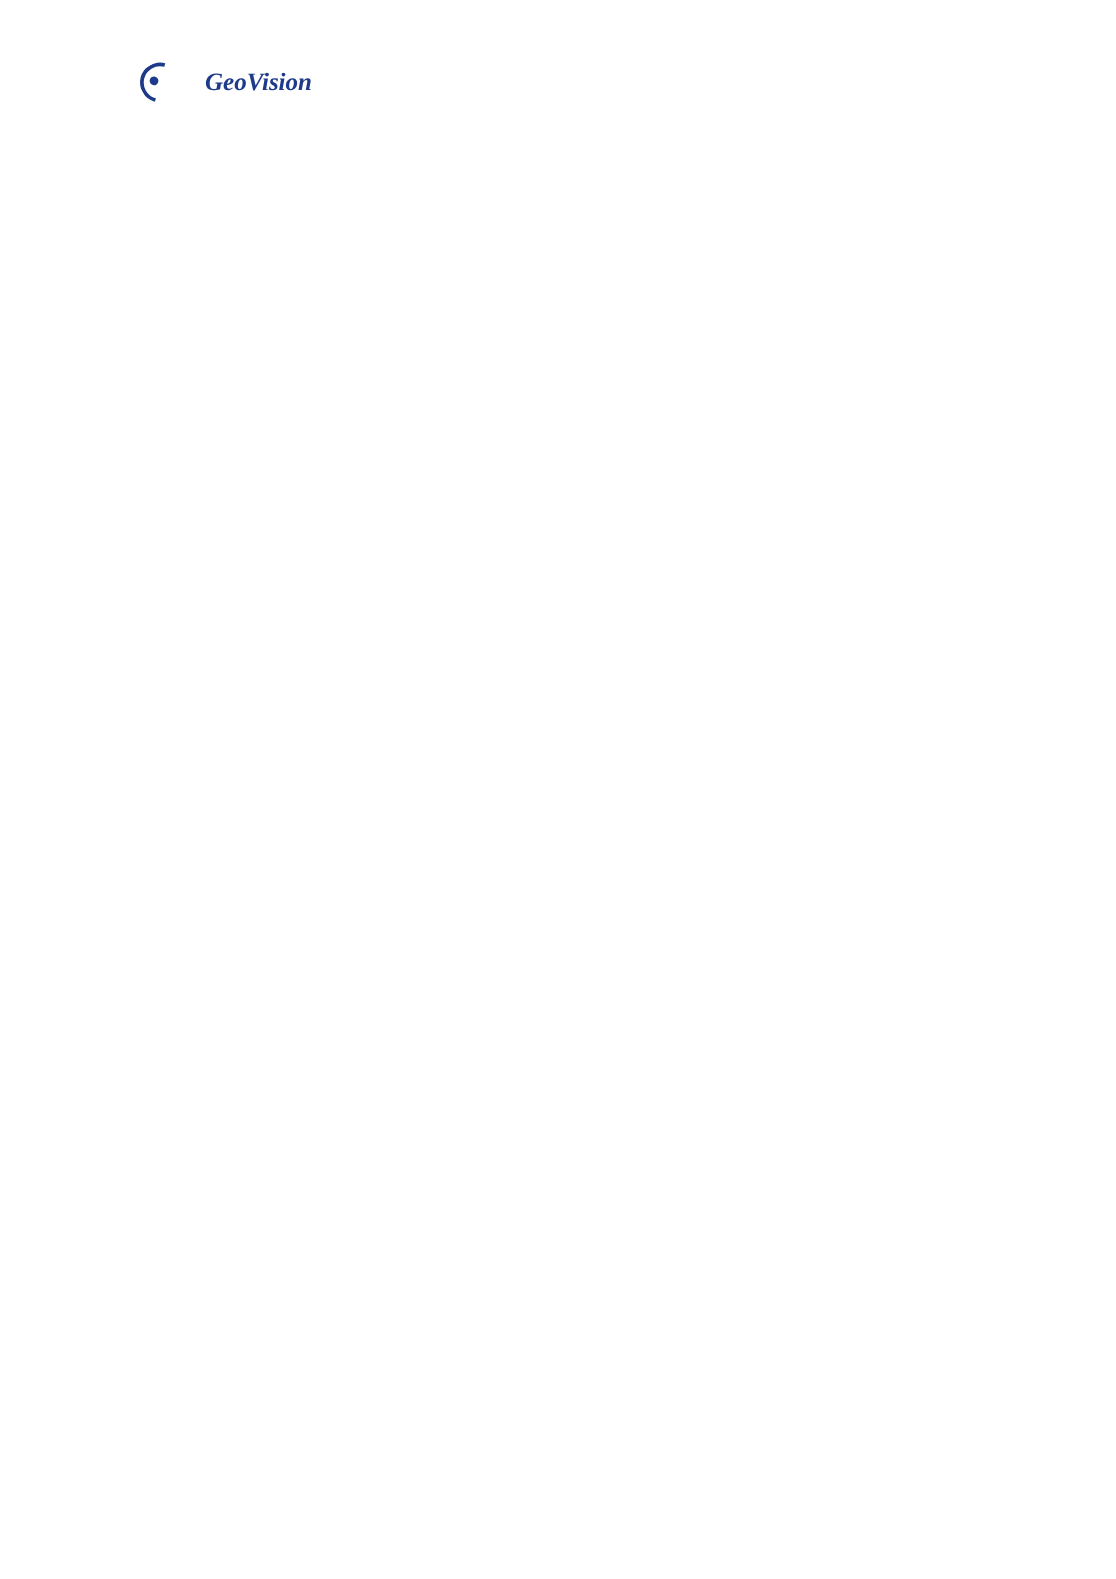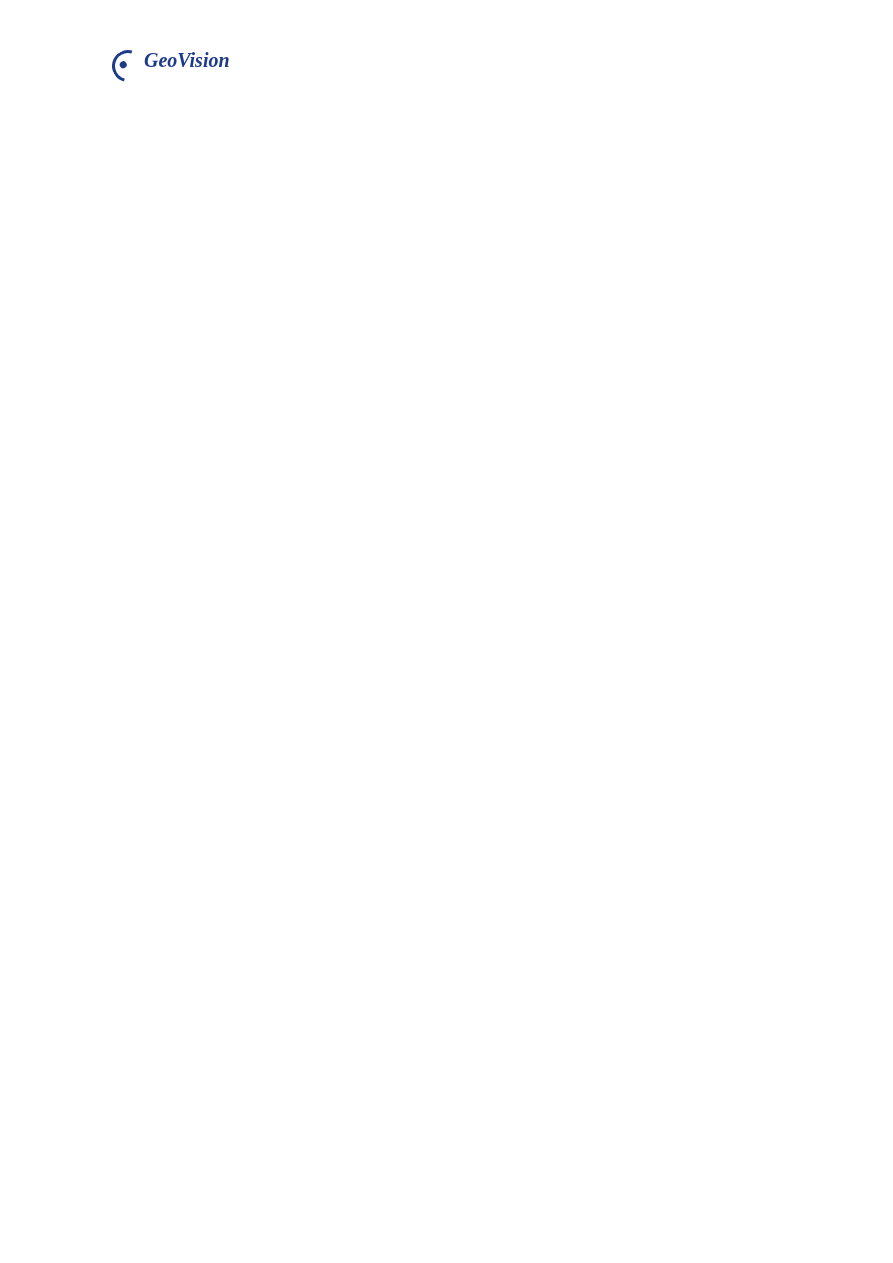--- a/index.html
+++ b/index.html
@@ -1,17 +1,17 @@
 <!DOCTYPE html>
 <html><head>
 <meta charset="utf-8">
 <style>
 body { margin:0; font-family:"Segoe UI",Tahoma,sans-serif; background:#fff; width:893px; }
 .page { width:893px; position:relative; padding:50px 0 80px; box-sizing:border-box; }
-.logo { position:absolute; top:50px; left:112px; display:flex; align-items:flex-start; gap:0; }
+.logo { position:absolute; top:50px; left:112px; display:flex; align-items:center; gap:20px; }
 .logo-mark { width:26px; height:26px; border:3px solid #1e3a8a; border-radius:50%; border-right-color:transparent; border-bottom-color:transparent; transform:rotate(-30deg); position:relative; }
 .logo-mark::after { content:""; width:7px; height:7px; background:#1e3a8a; border-radius:50%; position:absolute; top:6px; left:6px; }
 .logo-text { font:bold 20px/1 "Segoe UI"; color:#1e3a8a; font-style:italic; }
 .body-text { position:absolute; left:112px; width:620px; font:11px/1.7 "Segoe UI"; color:#000; }
 .figlabel { position:absolute; left:50%; transform:translateX(-50%); font:italic 11px "Segoe UI"; color:#555; text-align:center; }
 
 
 .win { position:absolute; top:254px; left:125px; width:602px; height:392px; border:1px solid #6b8bb5; border-radius:4px; background:linear-gradient(#f2f6fb,#eef3f9); box-shadow:0 0 3px rgba(0,0,0,.2); font:9px "Segoe UI"; color:#222; }
 .titlebar { height:20px; display:flex; align-items:center; padding:0 6px; position:relative; }
 .titlebar .close { position:absolute; right:4px; top:2px; width:30px; height:14px; background:linear-gradient(#e34,#b22); border-radius:2px; color:#fff; font:bold 10px/14px sans-serif; text-align:center; }

